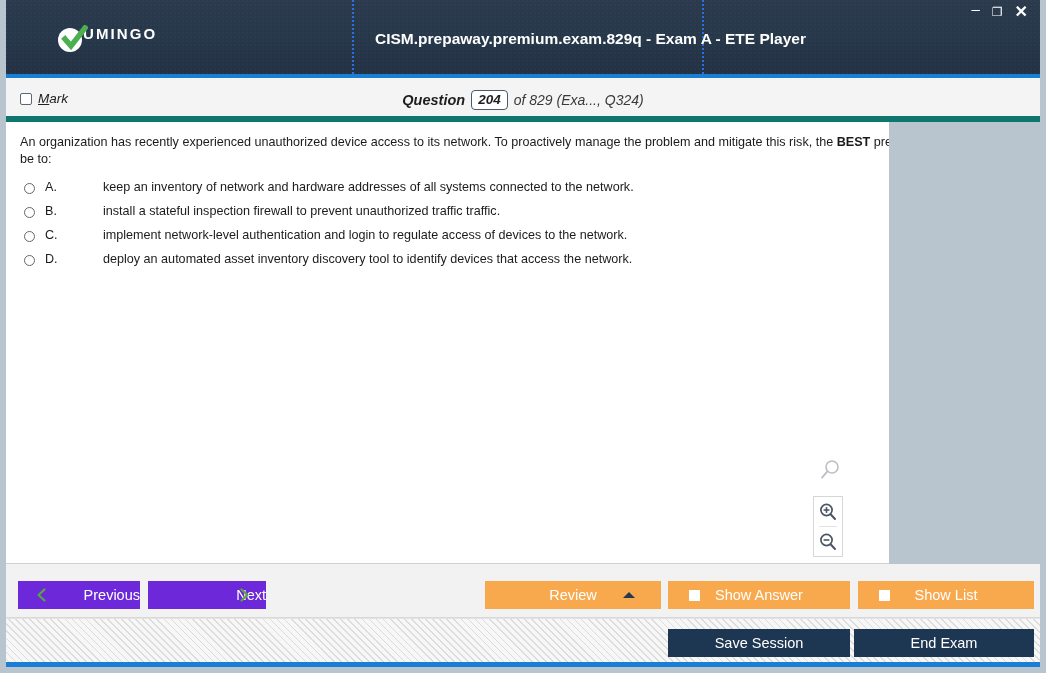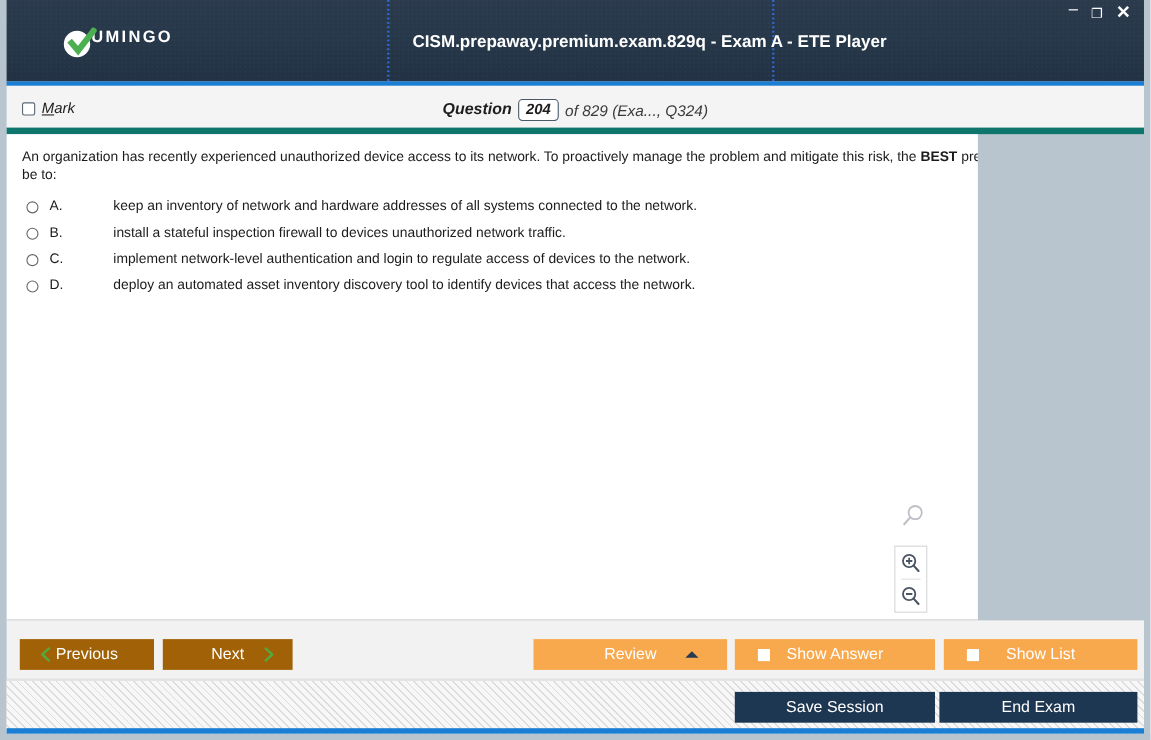--- a/index.html
+++ b/index.html
@@ -266,21 +266,21 @@
     position: absolute;
     display: flex;
     align-items: center;
     justify-content: center;
     font-size: 14.5px;
     color: #ffffff;
     cursor: default;
     user-select: none;
     box-sizing: border-box;
   }
-  .btn-blue   { background: #a16207; height: 28px; top: 17px; }
+  .btn-blue   { background: #6d28d9; height: 28px; top: 17px; justify-content: flex-end; }
   .btn-orange { background: #f9a94d; height: 28px; top: 17px; }
 
   .btn-prev { left: 12px;  width: 122px; }
   .btn-next { left: 142px; width: 118px; }
   .btn-review      { left: 479px; width: 176px; }
   .btn-showanswer  { left: 662px; width: 182px; }
   .btn-showlist    { left: 852px; width: 176px; }
 
   .chev {
     position: absolute;
@@ -397,21 +397,21 @@
 
     <div class="options">
       <div class="option">
         <span class="radio"></span>
         <span class="opt-letter">A.</span>
         <span class="opt-text">keep an inventory of network and hardware addresses of all systems connected to the network.</span>
       </div>
       <div class="option">
         <span class="radio"></span>
         <span class="opt-letter">B.</span>
-        <span class="opt-text">install a stateful inspection firewall to devices unauthorized network traffic.</span>
+        <span class="opt-text">install a stateful inspection firewall to prevent unauthorized traffic traffic.</span>
       </div>
       <div class="option">
         <span class="radio"></span>
         <span class="opt-letter">C.</span>
         <span class="opt-text">implement network-level authentication and login to regulate access of devices to the network.</span>
       </div>
       <div class="option">
         <span class="radio"></span>
         <span class="opt-letter">D.</span>
         <span class="opt-text">deploy an automated asset inventory discovery tool to identify devices that access the network.</span>

